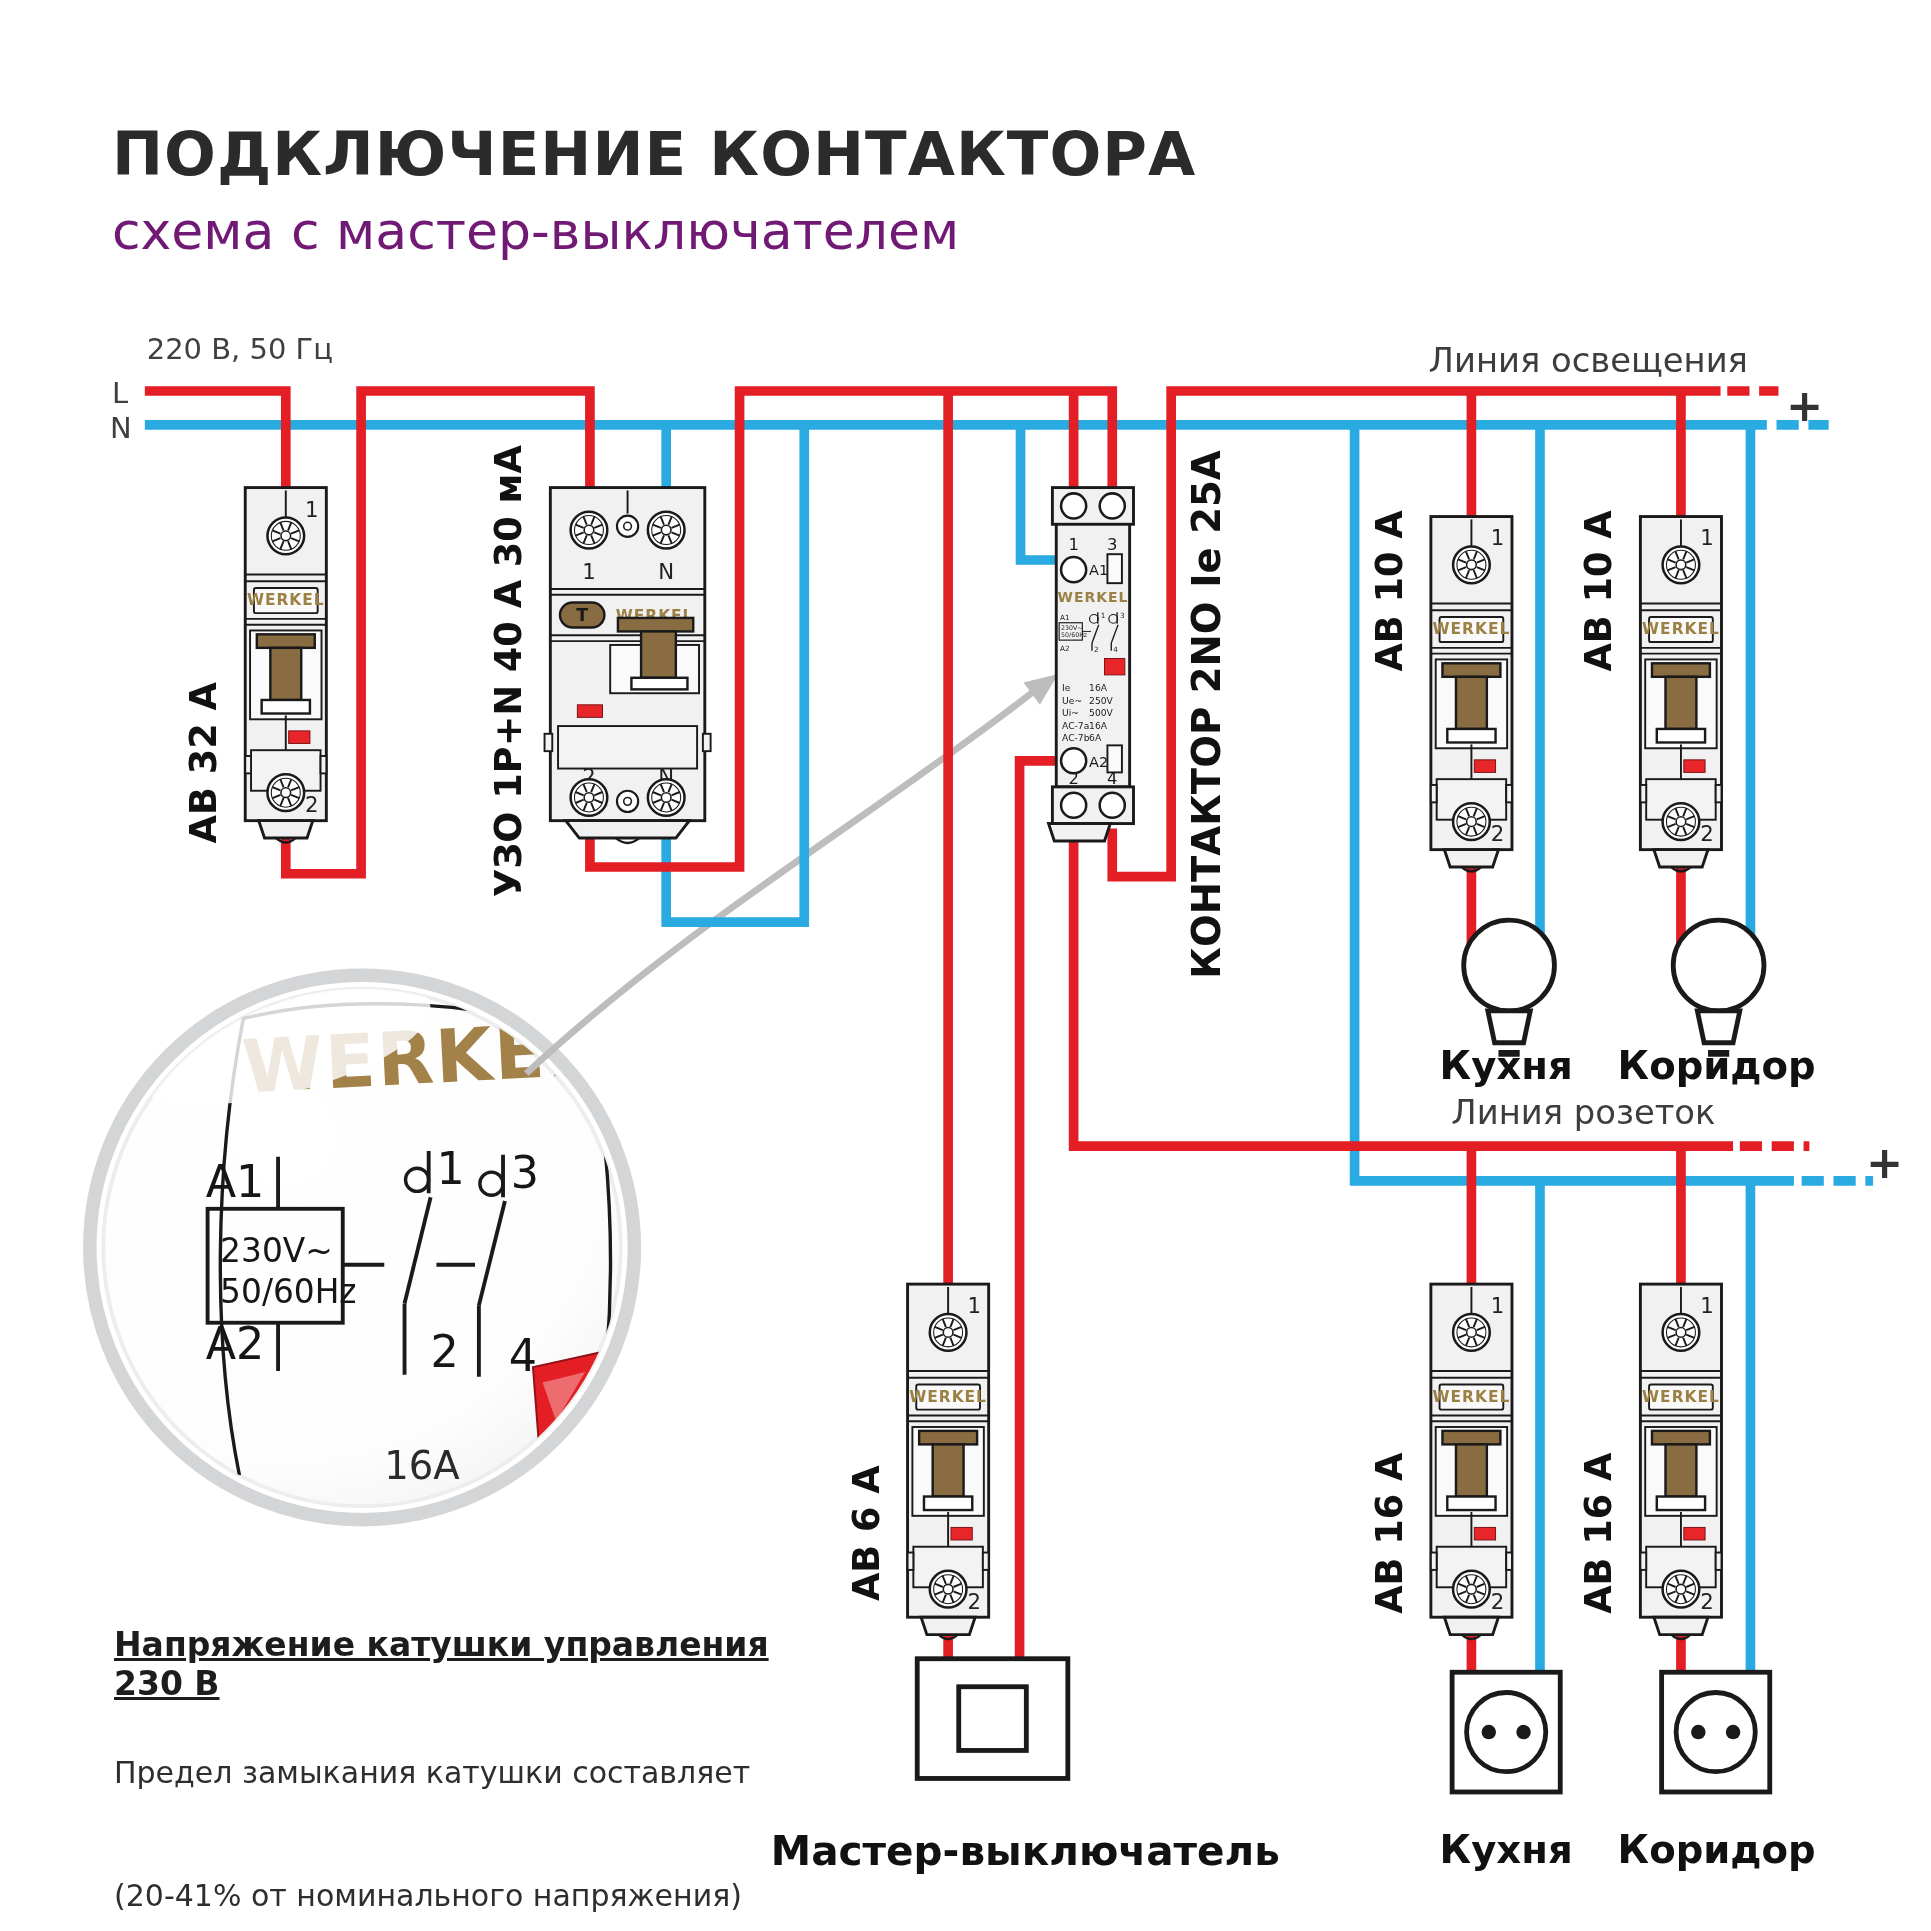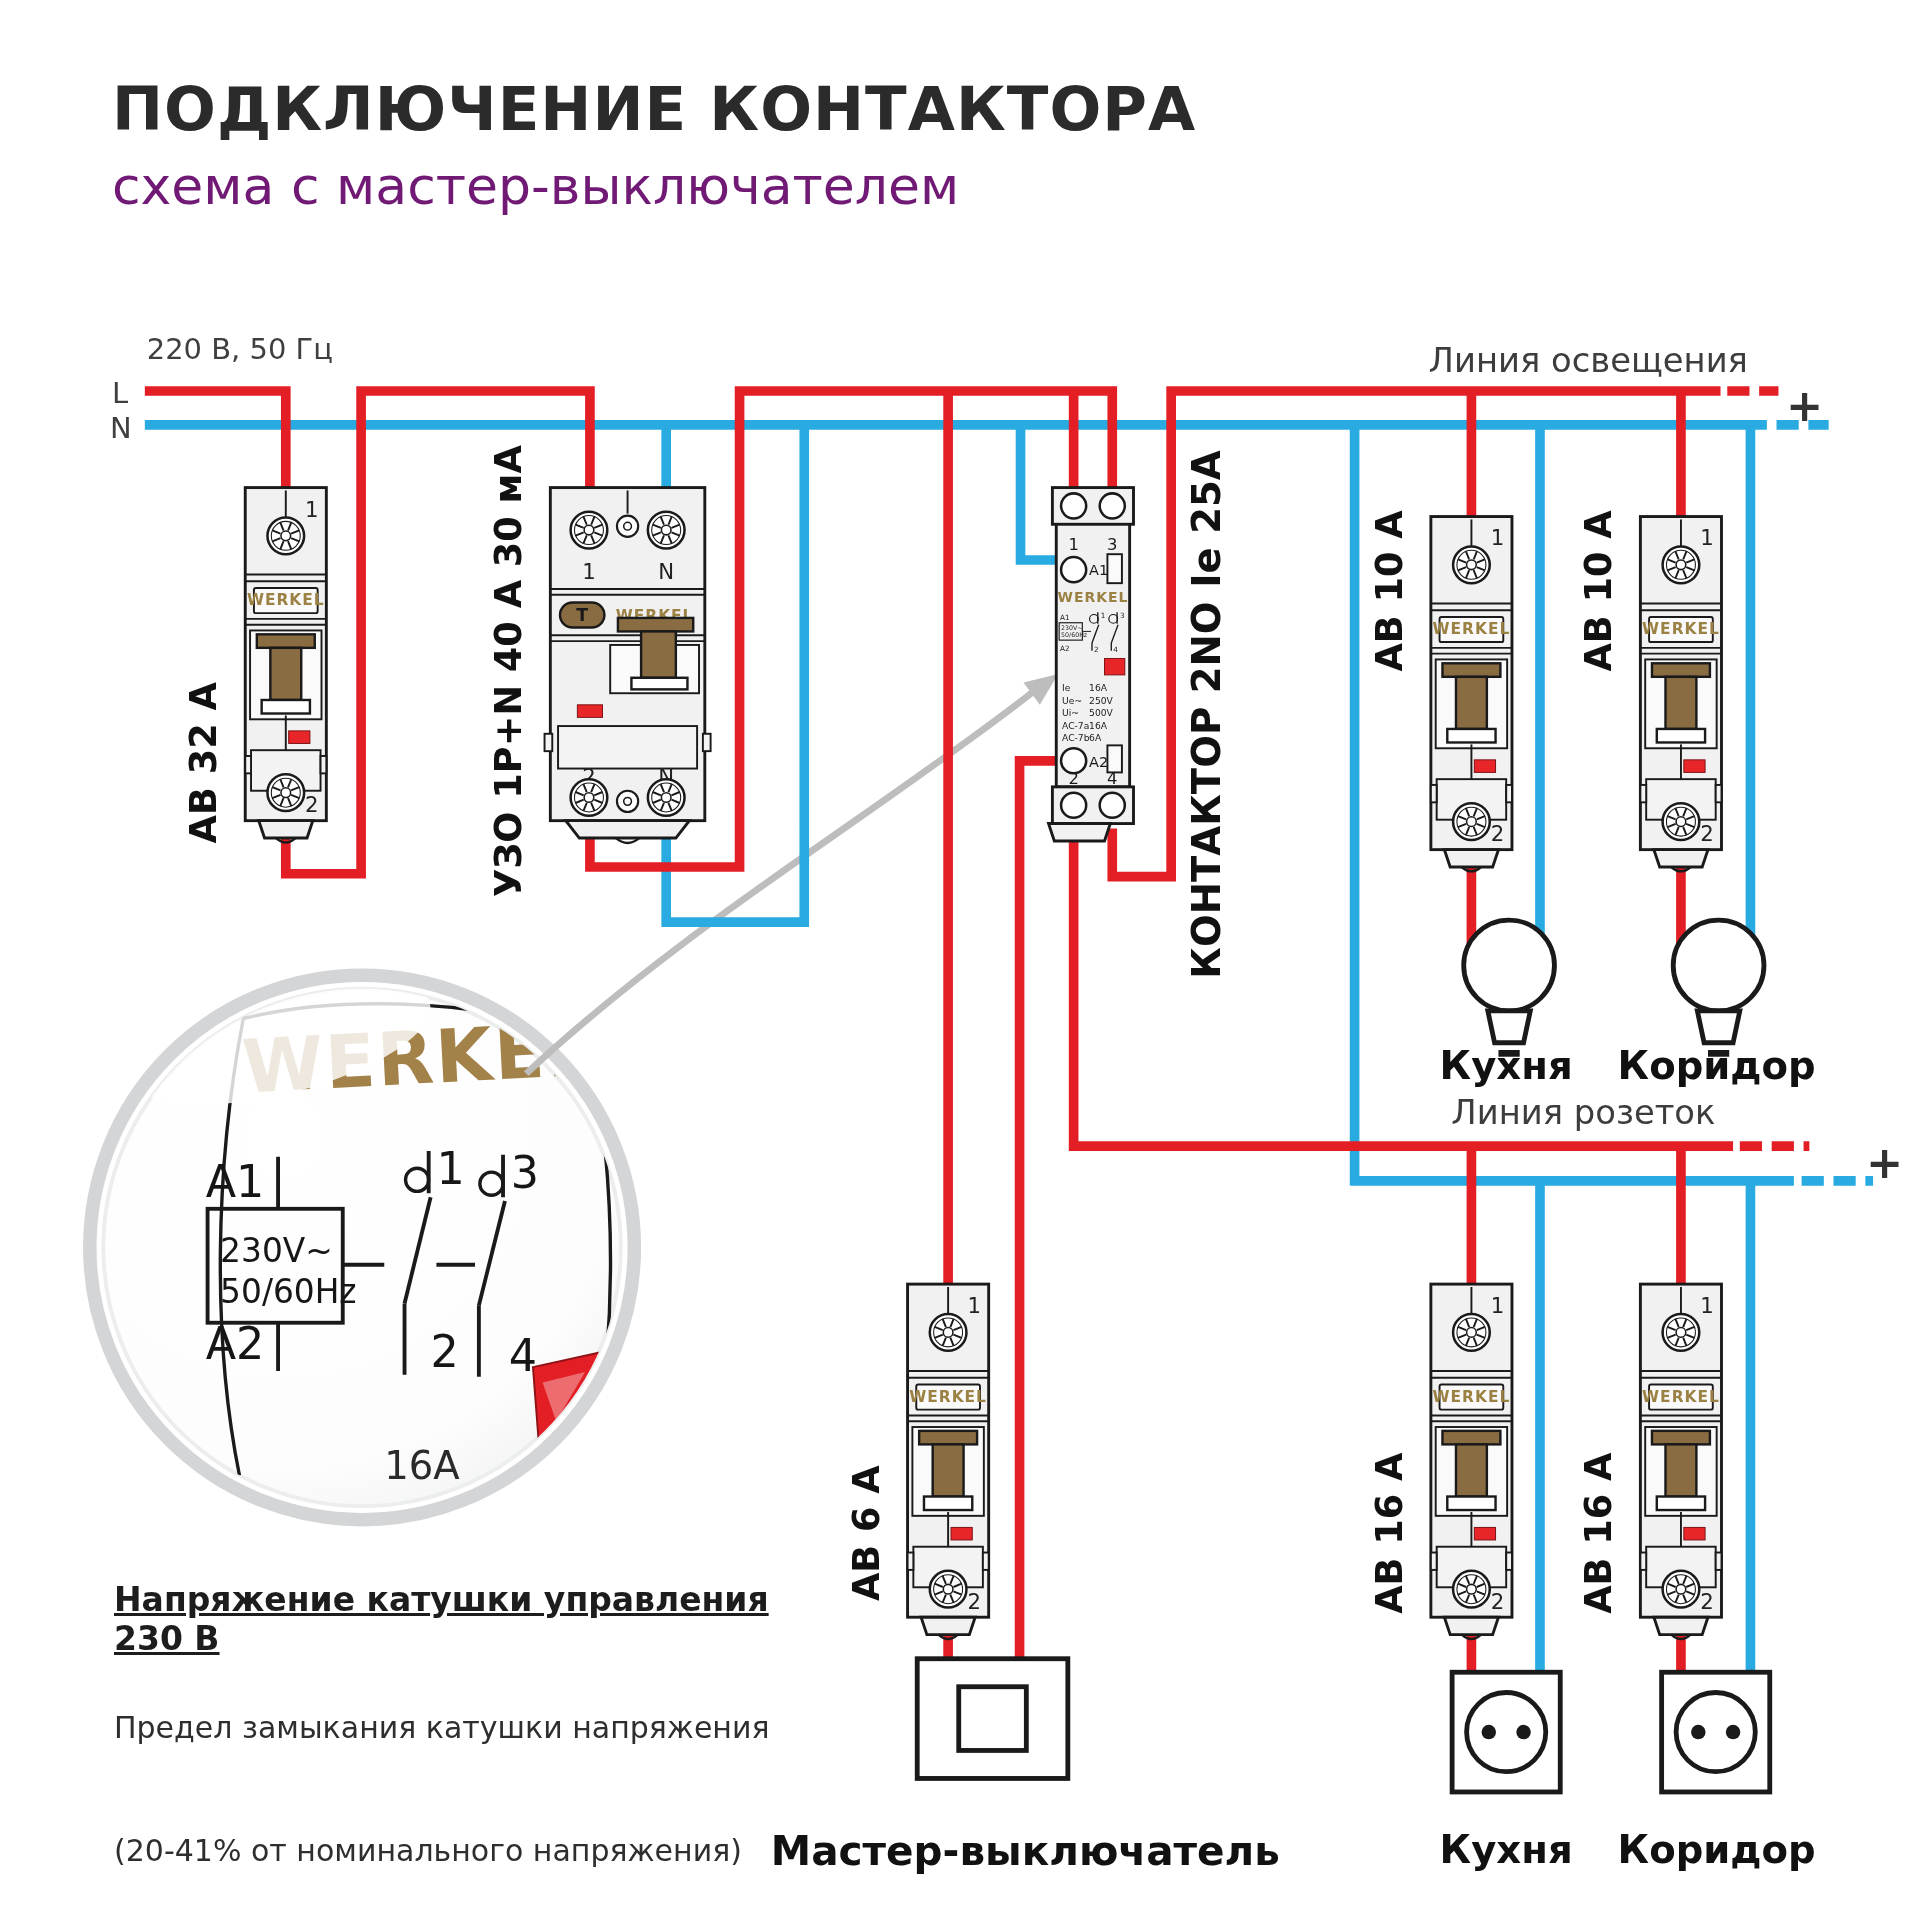--- a/index.html
+++ b/index.html
@@ -1,20 +1,20 @@
 <!DOCTYPE html>
 <html><head>
 <meta charset="utf-8">
 <style>
   html,body{margin:0;padding:0;}
   body{
     width:1931px;height:1931px;position:relative;overflow:hidden;
     background:#ffffff;font-family:"DejaVu Sans",sans-serif;
   }
-  .abs{position:absolute;}
+  .abs{position:absolute;margin-top:45px;}
   #title{left:112px;top:73px;font-size:61px;font-weight:800;color:#2b2b2b;letter-spacing:1px;}
   #subtitle{left:112px;top:156px;font-size:52px;font-weight:400;color:#701a75;}
   #notes{left:114px;top:1580px;width:734px;}
   .notes-h{font-size:33px;font-weight:bold;color:#1d1d1d;margin:0 0 50px 0;text-decoration:underline;}
   .notes-p{font-size:30px;color:#2e2e2e;line-height:1.36;margin:0 0 41px 0;}
   svg{position:absolute;left:0;top:0;}
   svg text{fill:#1a1a1a;}
   .outl{stroke:#1a1a1a;fill:none;}
   .body{fill:#f1f1f1;stroke:#1a1a1a;stroke-width:3;}
   .sub{fill:#fafafa;stroke:#1a1a1a;stroke-width:2;}
@@ -347,20 +347,20 @@
   </g>
   <text x="1778" y="1930" class="load-label">Коридор</text>
 </svg>
 
 <div class="abs" id="title">ПОДКЛЮЧЕНИЕ КОНТАКТОРА</div>
 <div class="abs" id="subtitle">схема с мастер-выключателем</div>
 
 <div class="abs" id="notes">
   <div class="notes-h">Напряжение катушки управления 230 В</div>
   <div class="notes-p">
-    <span>Предел замыкания катушки напряжения</span><br>
+    <span>Предел замыкания катушки составляет</span><br>
   </div>
   <div class="notes-p">
     <br>
     <span>(20-41% от номинального напряжения)</span>
   </div>
 </div>
 
 
 </body></html>

